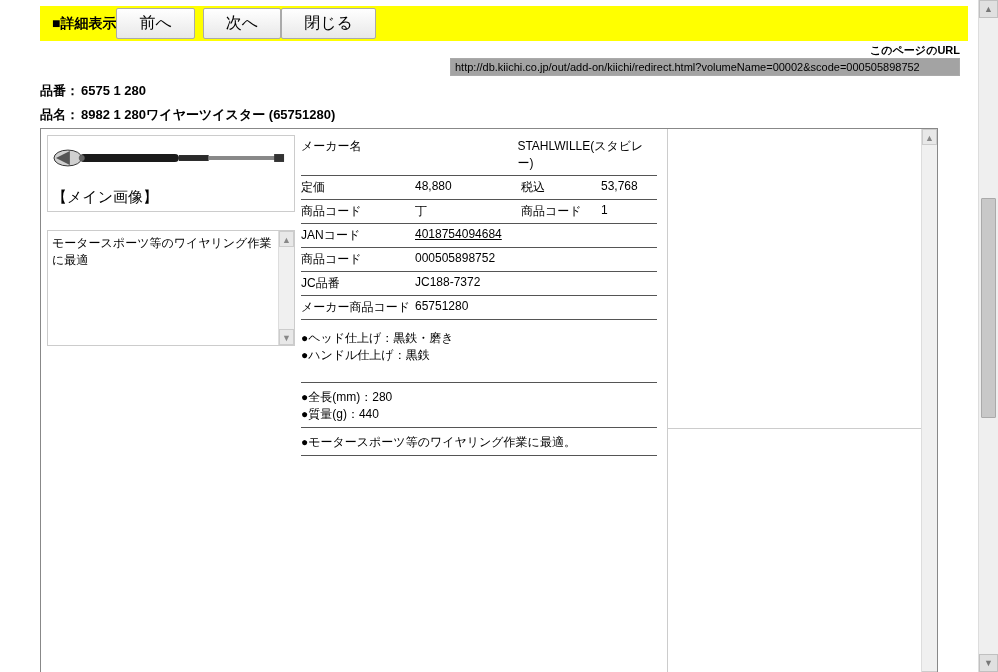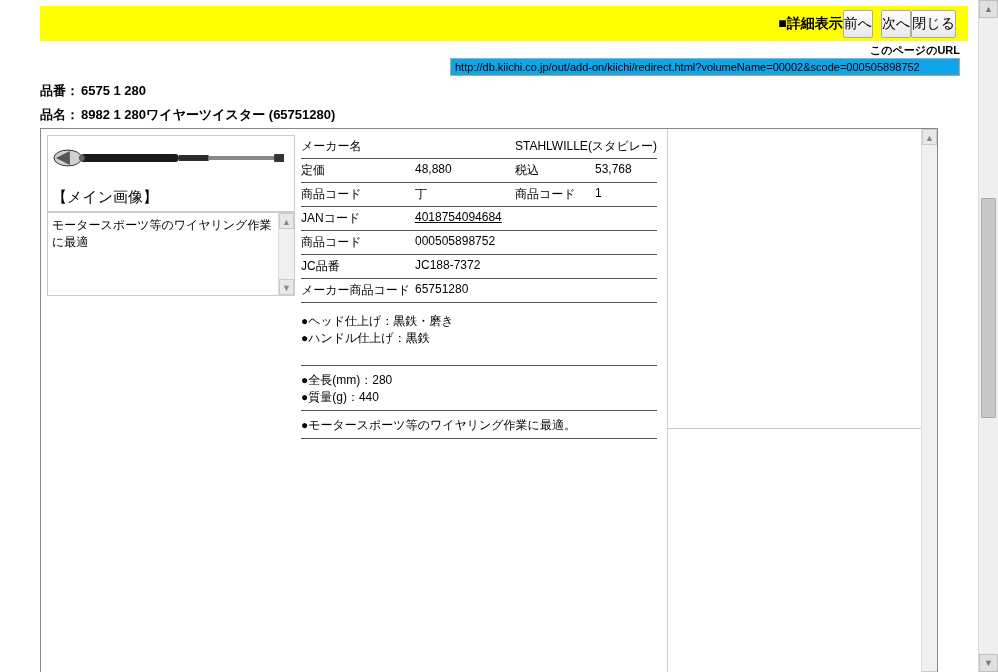--- a/index.html
+++ b/index.html
@@ -1,43 +1,43 @@
 <!DOCTYPE html>
 <html><head>
   <meta charset="utf-8">
   <style>
     * { margin: 0; padding: 0; box-sizing: border-box; font-family: "MS PGothic", sans-serif; }
     body { background: #fff; font-size: 12px; }
     .page { width: 998px; height: 672px; position: relative; overflow: hidden; }
     .content-wrap { width: 978px; height: 672px; overflow: hidden; }
     .inner { padding-left: 40px; padding-right: 10px; }
-    .header { background: #ffff00; height: 35px; margin-top: 6px; display: flex; align-items: center; padding: 0 12px; justify-content: flex-end; }
+    .header { background: #ffff00; height: 35px; margin-top: 6px; display: flex; align-items: center; padding: 0 12px; justify-content: flex-start; }
     .header-left { font-weight: bold; font-size: 14px; }
     .header-center { display: flex; gap: 8px; }
-    .btn { background: linear-gradient(#fff, #e8e8e8); border: 1px solid #aaa; border-radius: 2px; padding: 4px 0; font-size: 14px; cursor: pointer; }
+    .btn { background: linear-gradient(#fff, #e8e8e8); border: 1px solid #aaa; border-radius: 2px; padding: 4px 22px; font-size: 16px; cursor: pointer; }
     .url-row { display: flex; justify-content: flex-end; align-items: center; gap: 0; margin-top: 2px; font-size: 11px; padding-right: 8px; }
     .url-label { font-weight: bold; }
-    .url-input { width: 510px; font-size: 11px; padding: 2px 4px; border: 1px solid #aaa; background: #0ea5e9; }
+    .url-input { width: 510px; font-size: 11px; padding: 2px 4px; border: 1px solid #aaa; background: #a3a3a3; }
     .id-line { margin: 6px 0 4px 0; font-weight: bold; font-size: 13px; }
     .id-line .lbl { margin-right: 2px; }
     .main-frame { border: 1px solid #888; width: 898px; height: 560px; position: relative; display: flex; }
     .left-col { width: 260px; padding: 6px; }
     .image-box { border: 1px solid #ccc; padding: 4px; }
     .image-area { width: 100%; height: 36px; position: relative; background: #fff; display:flex; align-items:center; justify-content:center; }
     .pliers-svg { width: 240px; height: 30px; }
     .image-caption { font-size: 15px; margin-top: 12px; }
-    .desc-box { border: 1px solid #ccc; margin-top: 0; height: 84px; display: flex; }
+    .desc-box { border: 1px solid #ccc; margin-top: 18px; height: 116px; display: flex; }
     .desc-text { flex: 1; padding: 4px; font-size: 12px; }
     .scrollbar-mini { width: 16px; background: #f0f0f0; border-left: 1px solid #ddd; display: flex; flex-direction: column; justify-content: space-between; }
     .sb-btn { height: 16px; text-align: center; font-size: 9px; line-height: 16px; background: #e8e8e8; border: 1px solid #ccc; color: #888; }
     .center-col { flex: 1; padding: 6px 10px 6px 0; }
     .spec-row { display: flex; border-bottom: 1px solid #555; padding: 3px 0; font-size: 12px; }
     .spec-row .c1 { width: 114px; }
     .spec-row .c2 { width: 100px; }
-    .spec-row .c3 { width: 80px; }
+    .spec-row .c3 { width: 80px; margin-left: 6px; }
     .spec-row .c4 { flex: 1; }
     .bullets { margin-top: 10px; font-size: 12px; border-bottom: 1px solid #555; padding-bottom: 18px; }
     .bullets2 { margin-top: 6px; font-size: 12px; border-bottom: 1px solid #555; padding-bottom: 4px; }
     .right-col { width: 270px; border-left: 1px solid #ccc; display: flex; }
     .right-upper { flex: 1; }
     .right-upper-top { height: 300px; border-bottom: 1px solid #ccc; }
     .scrollbar-right { width: 16px; background: #f0f0f0; border-left: 1px solid #ddd; display: flex; flex-direction: column; }
     .sb-track { flex: 1; }
     .main-scrollbar { position: absolute; right: 0; top: 0; width: 20px; height: 672px; background: #efefef; border-left: 1px solid #ddd; display: flex; flex-direction: column; }
     .ms-btn { height: 18px; background: #e0e0e0; border: 1px solid #c0c0c0; text-align: center; font-size: 9px; line-height: 16px; color: #777; }

